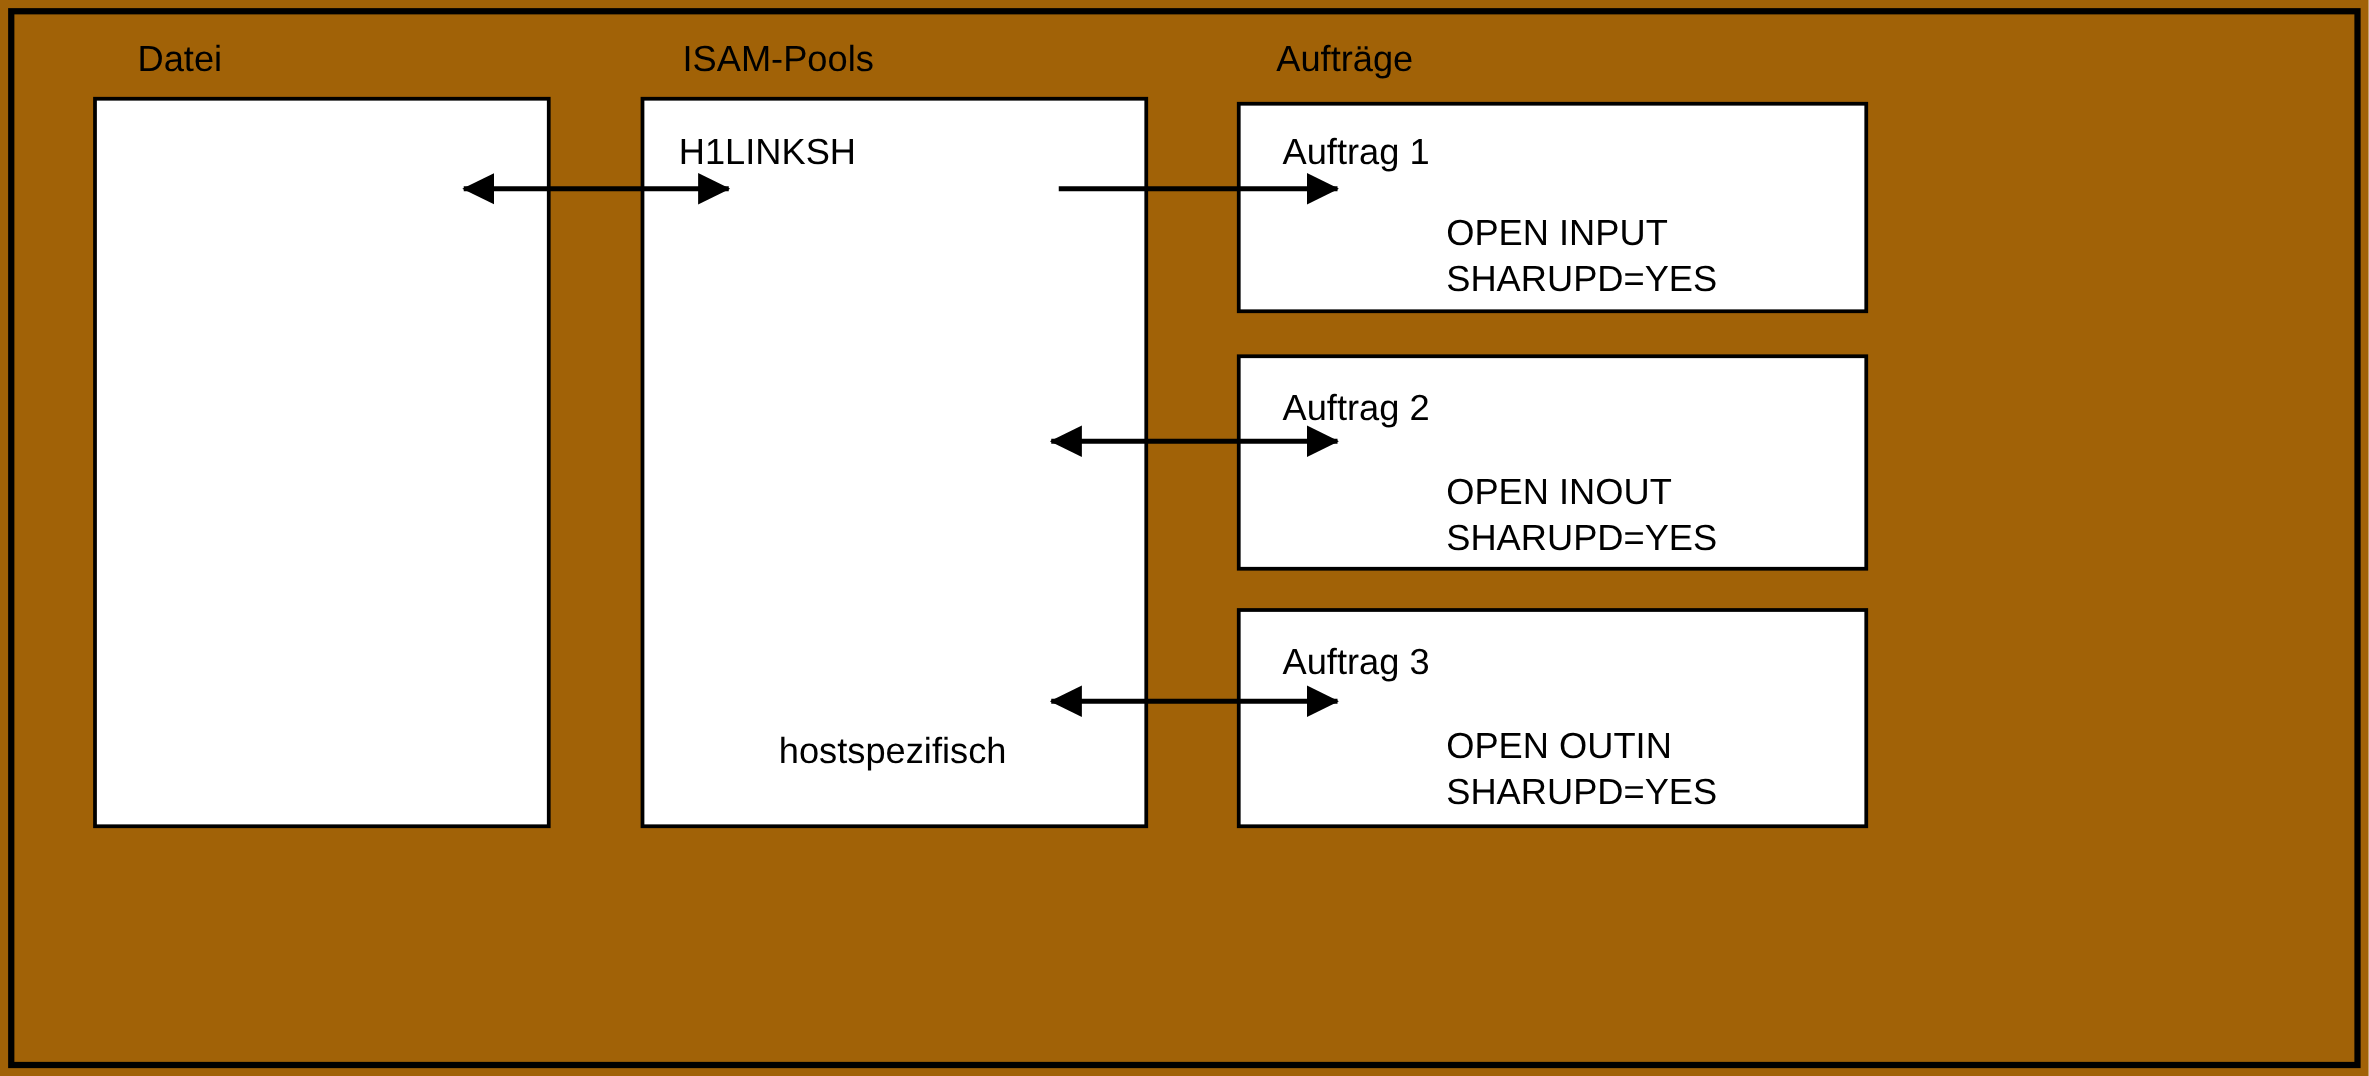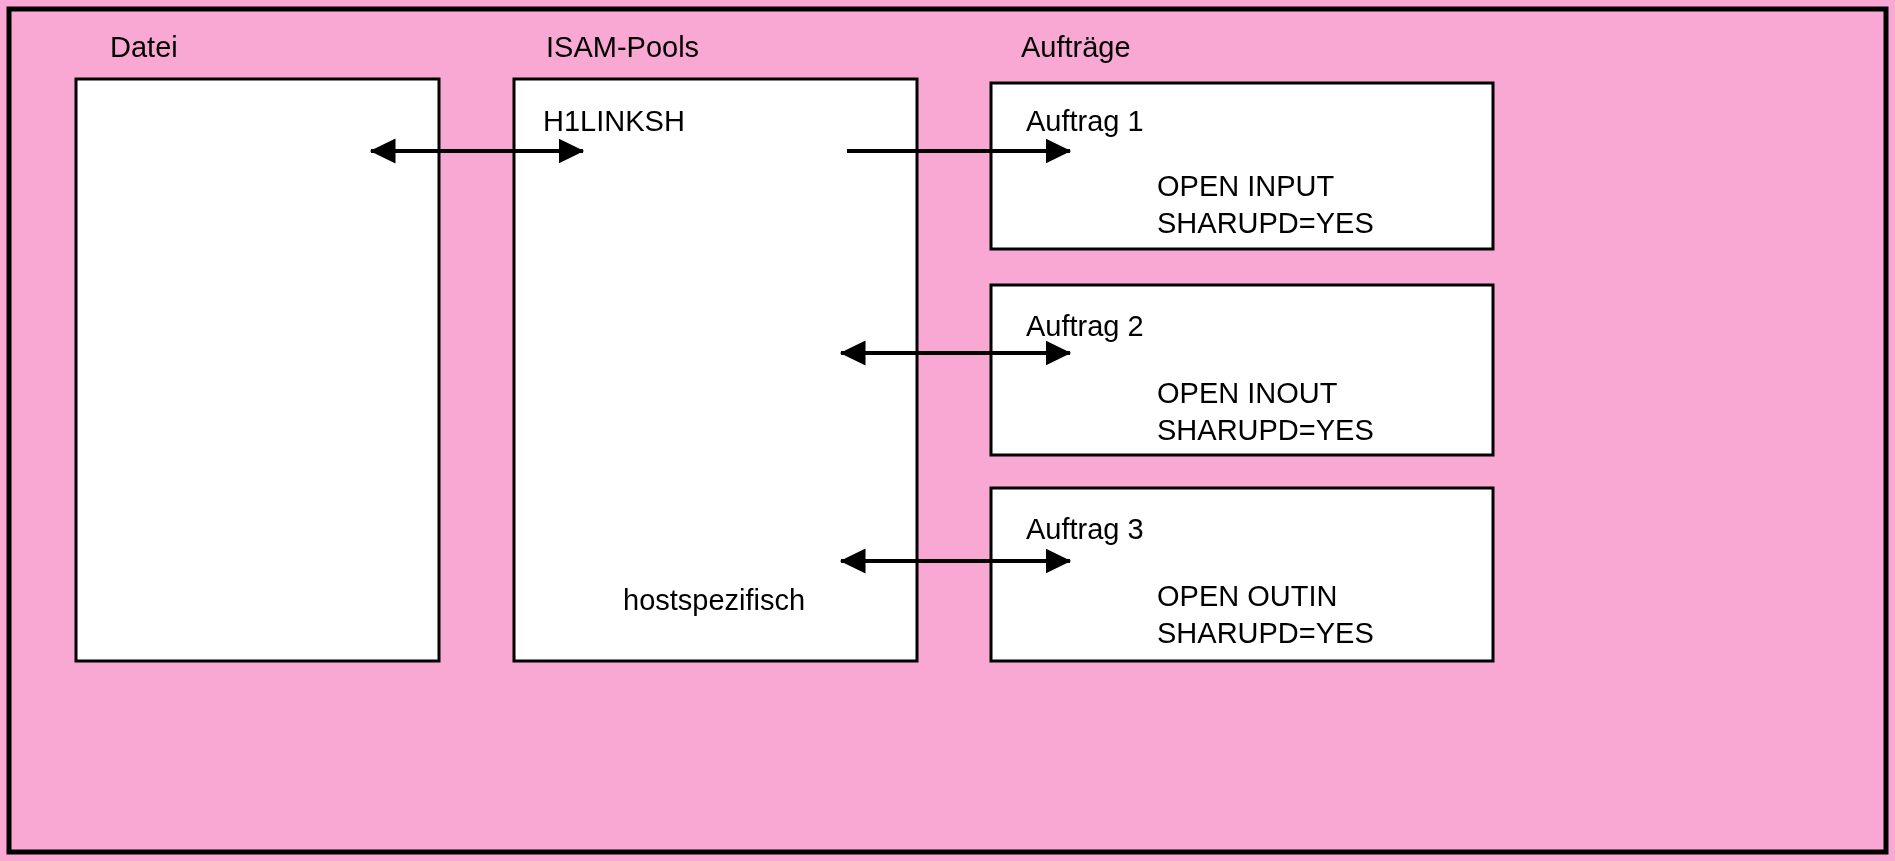--- a/index.html
+++ b/index.html
@@ -7,21 +7,21 @@
     padding: 0;
     background: #ffffff;
   }
   body {
     font-family: "Liberation Sans", sans-serif;
   }
   #figure {
     position: relative;
     width: 1895px;
     height: 861px;
-    background: #f9a8d4;
+    background: #a16207;
     overflow: hidden;
   }
   #figure svg {
     display: block;
     width: 1895px;
     height: 861px;
   }
   .frame-outer {
     fill: none;
     stroke: #000000;

